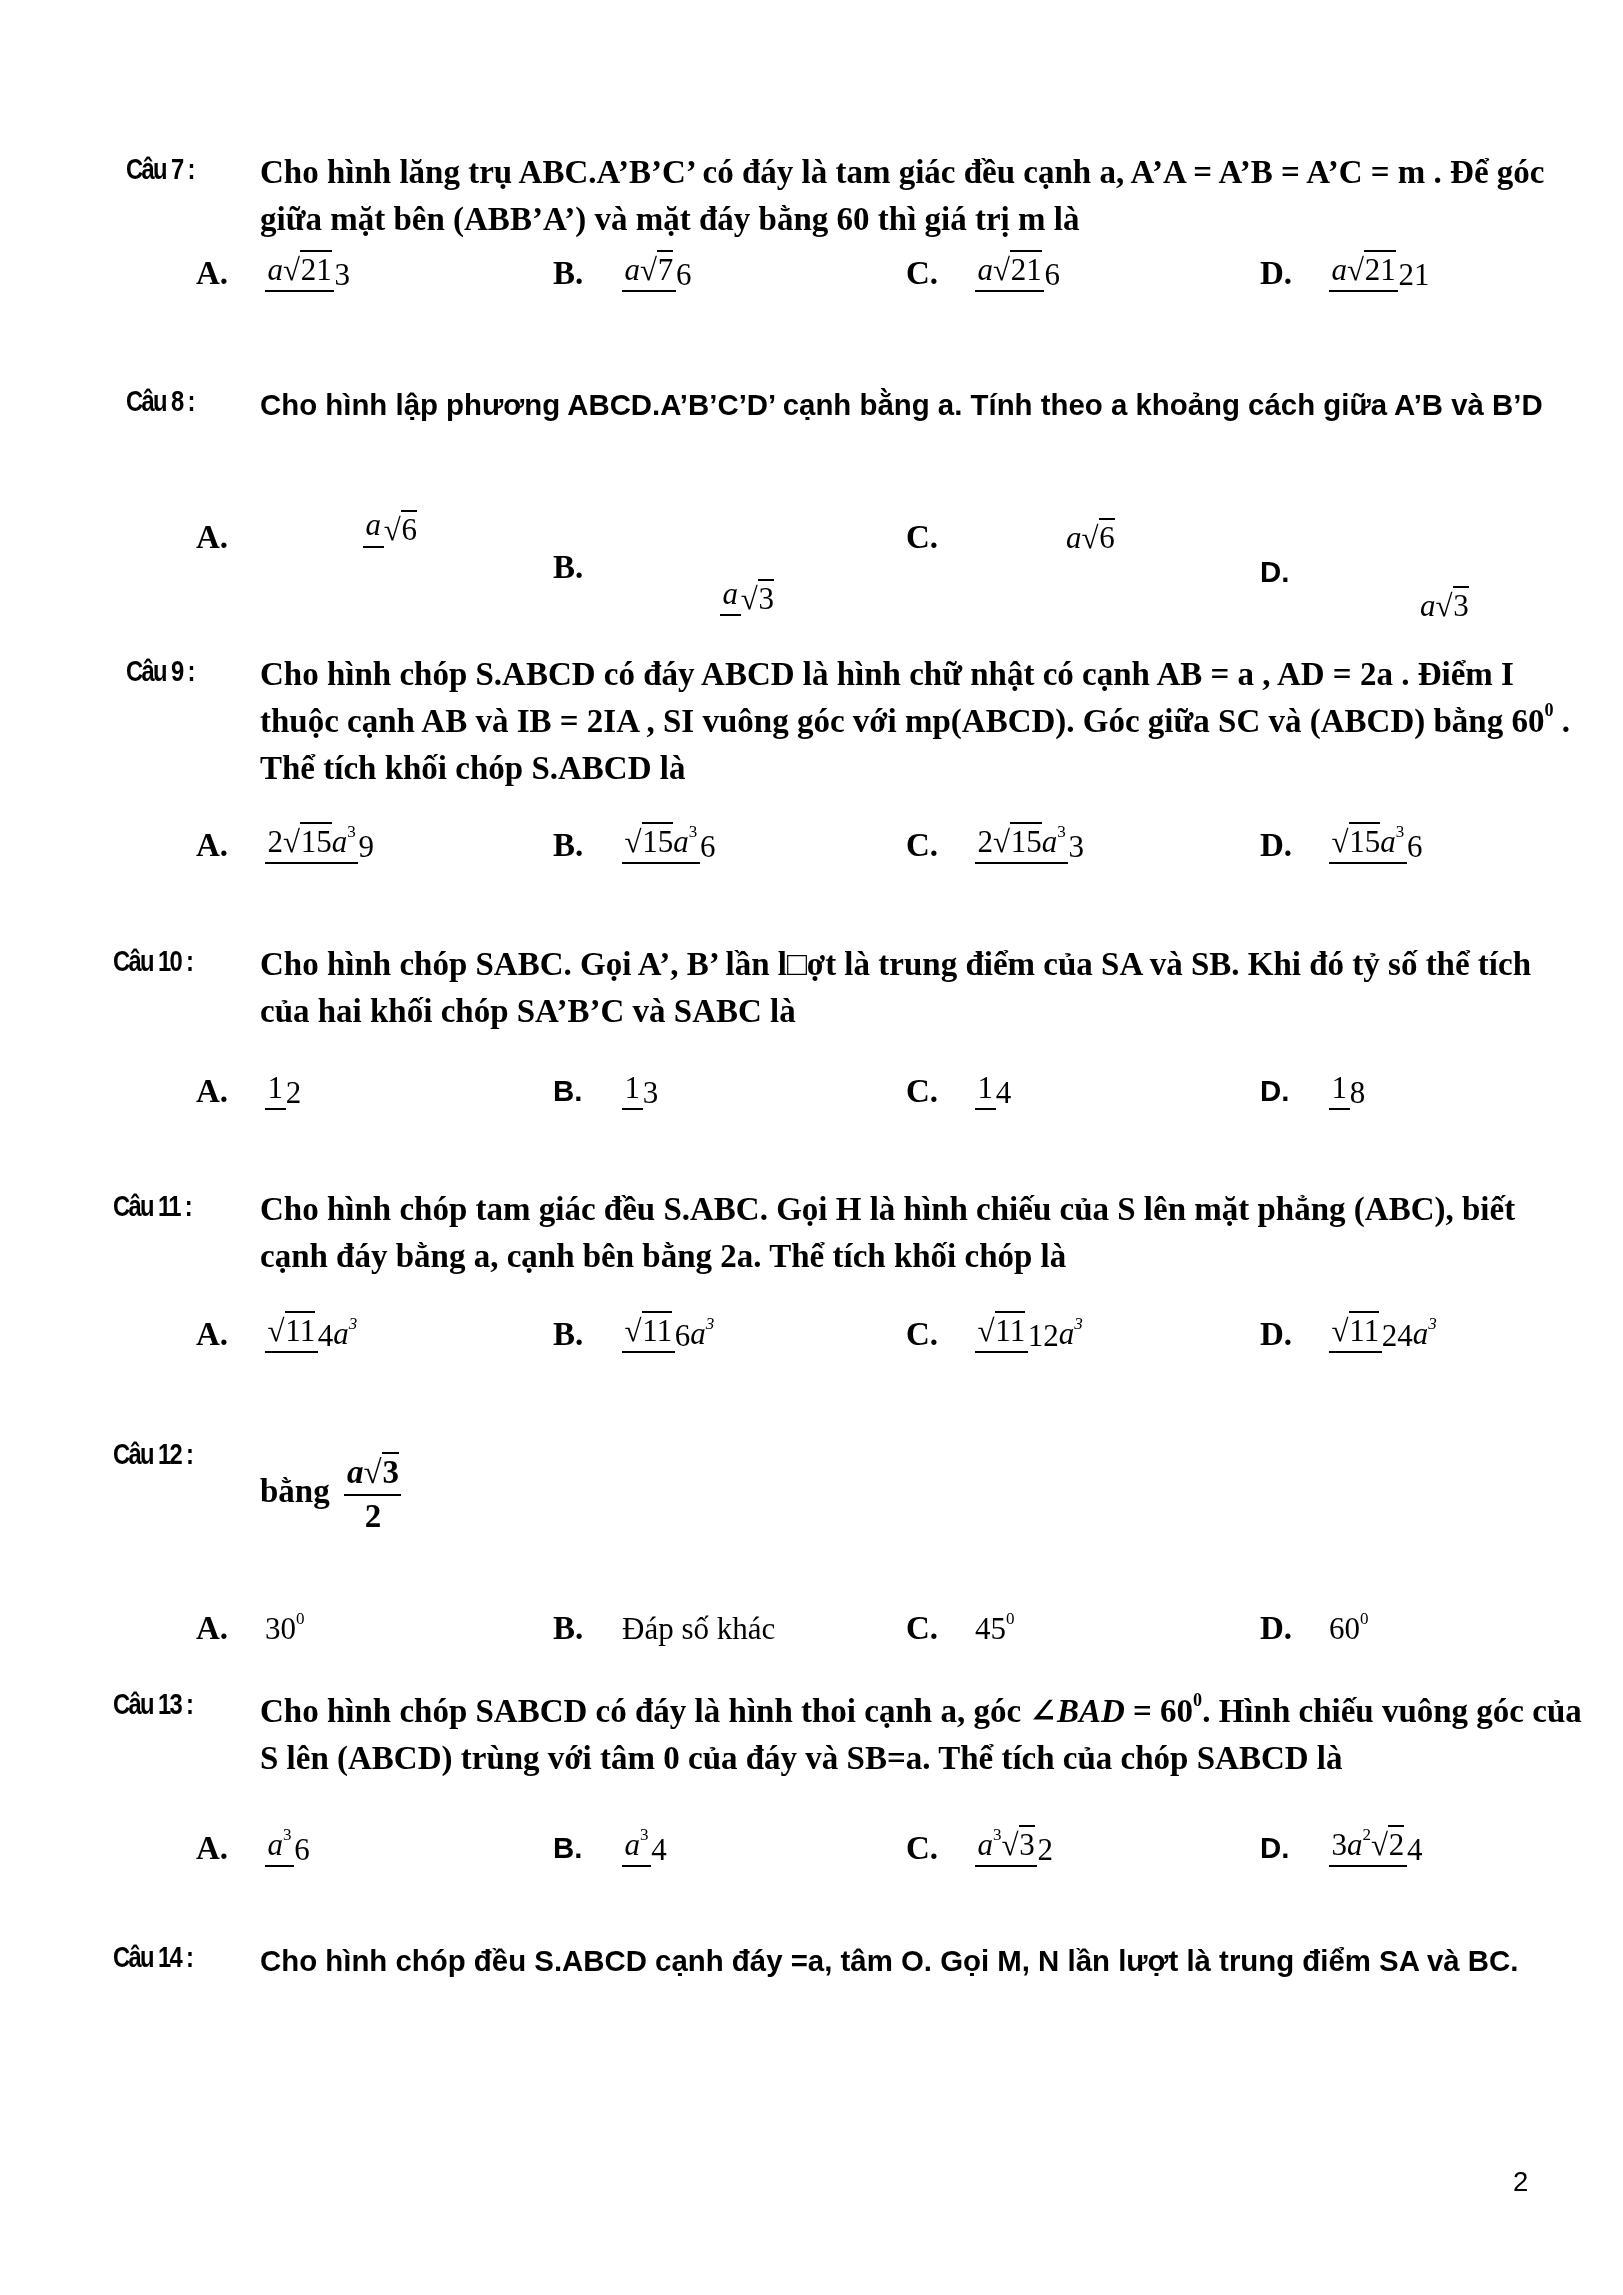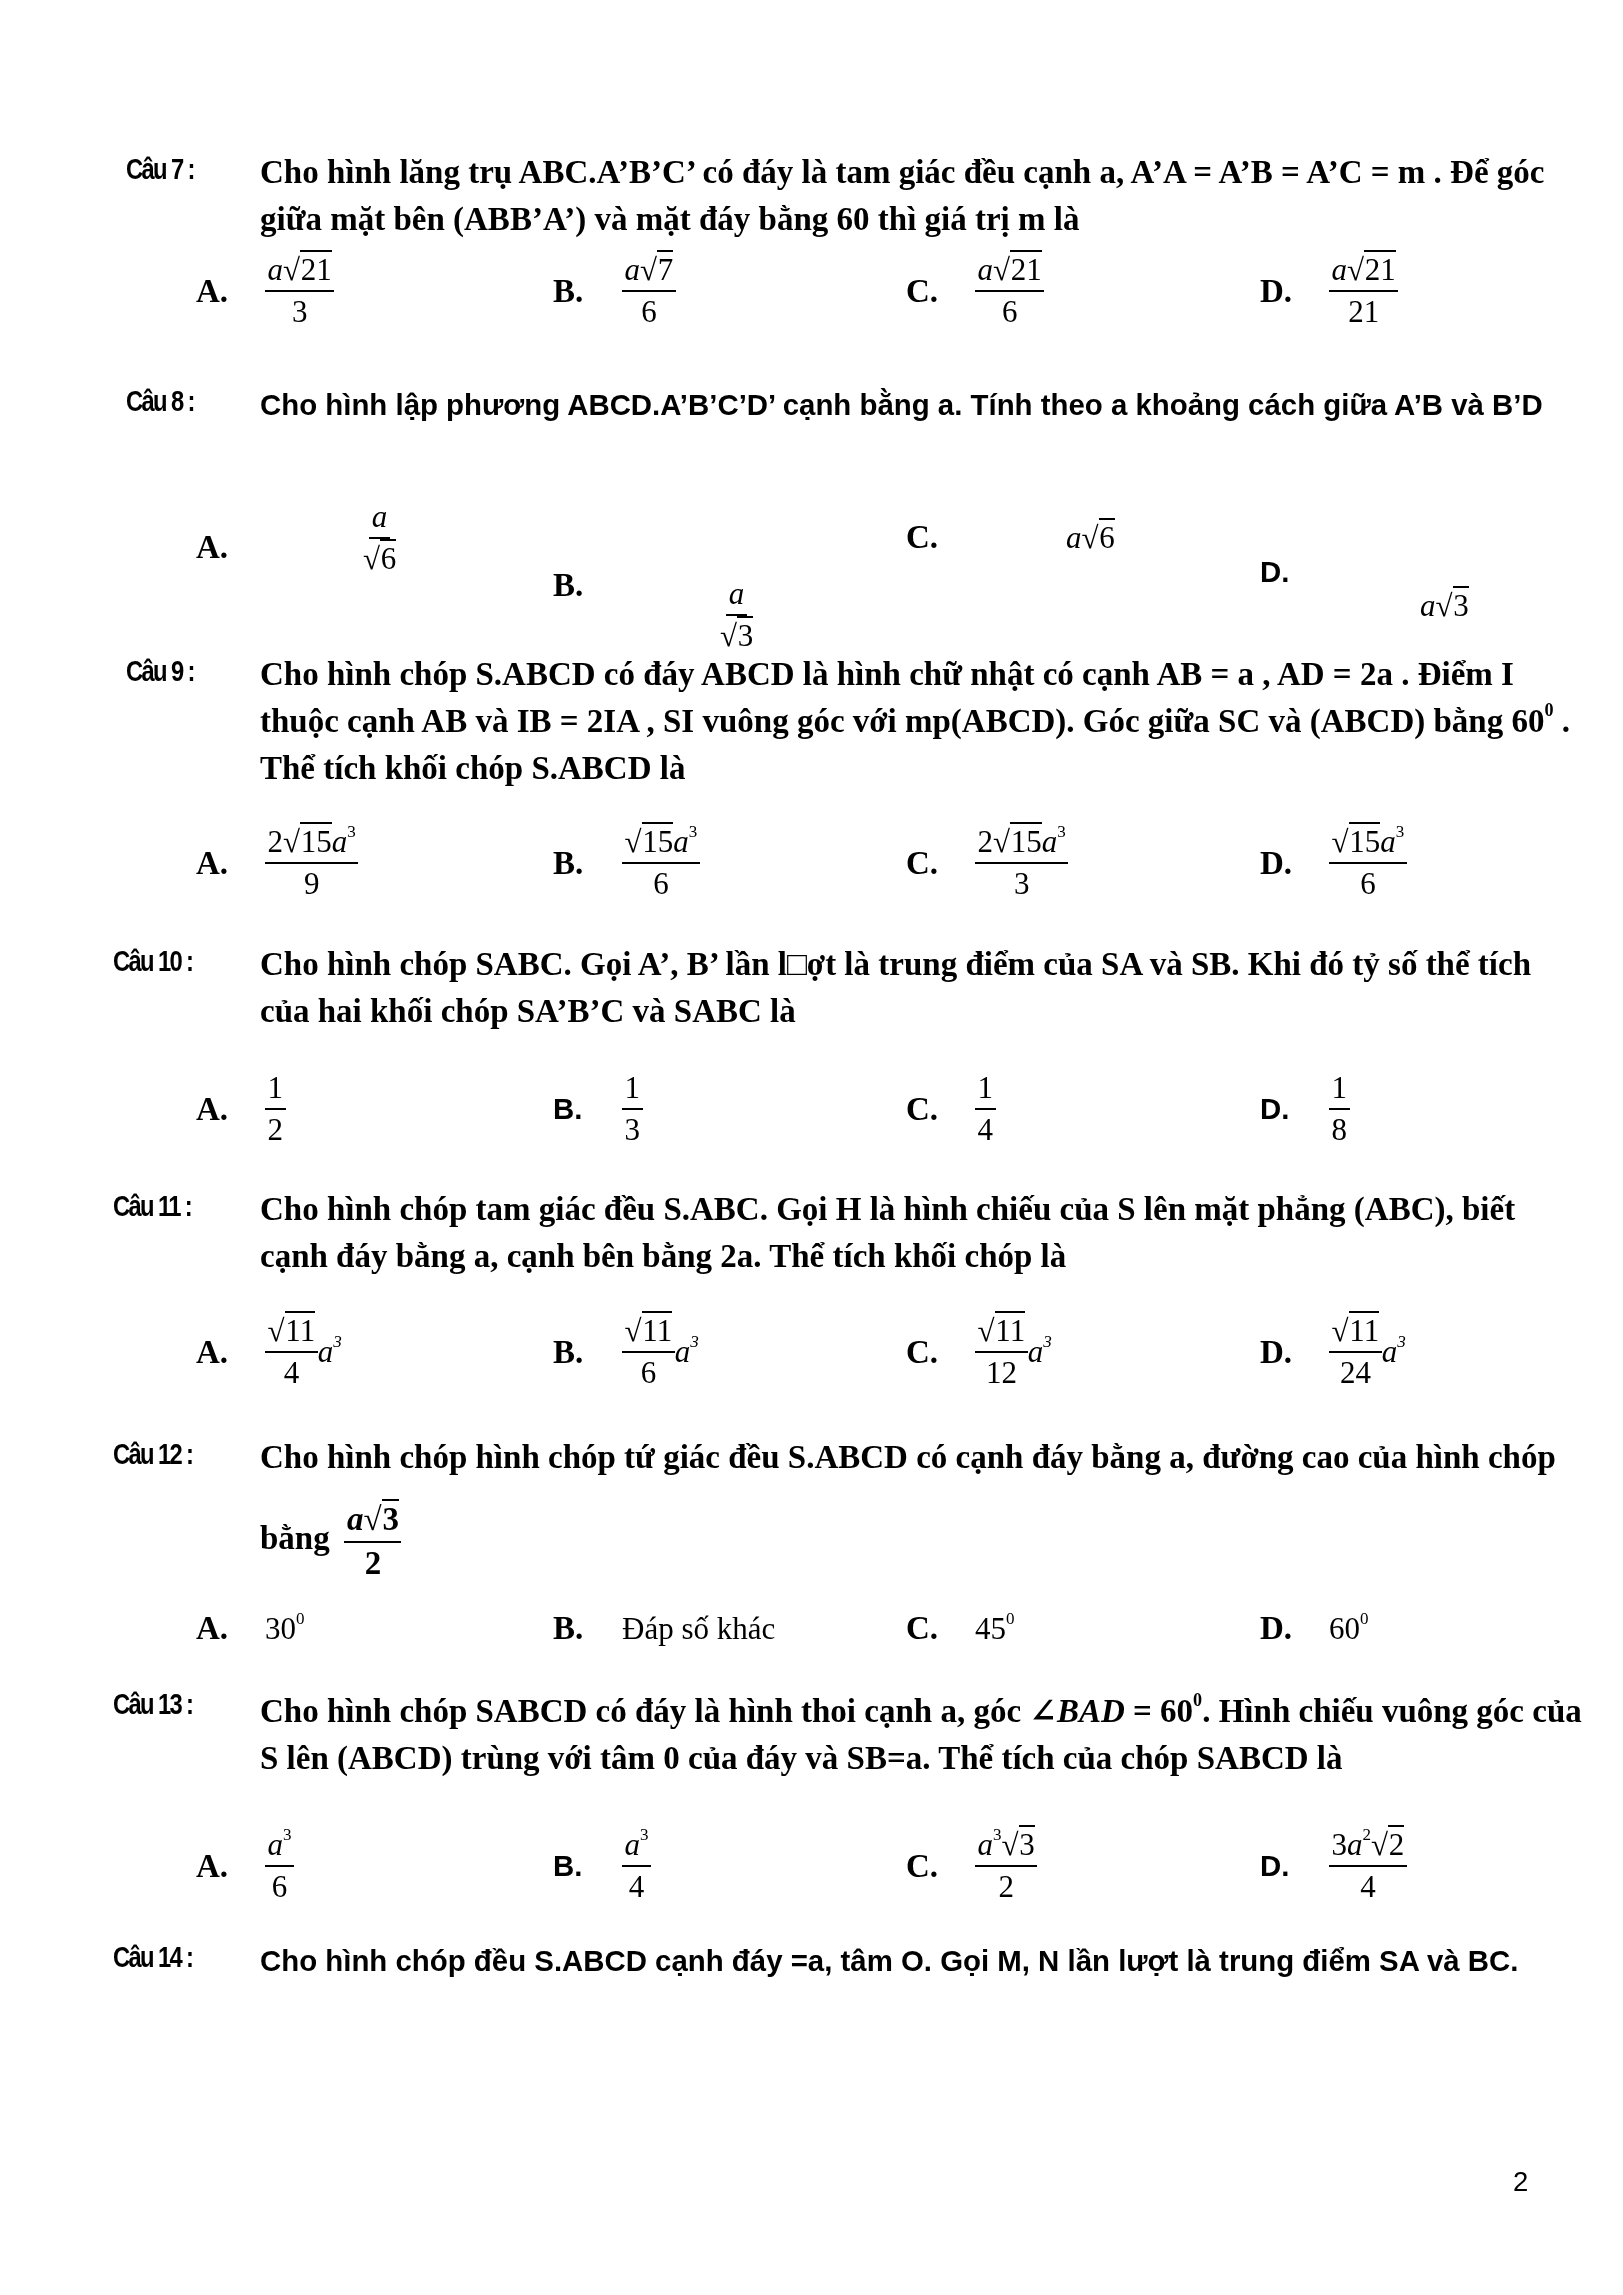--- a/index.html
+++ b/index.html
@@ -6,21 +6,21 @@
   body { width:1623px; height:2295px; position:relative; overflow:hidden; color:#000;
          font-family:"Liberation Serif", "DejaVu Serif", serif; font-size:33px; }
   .q { position:absolute; left:0; width:1623px; }
   .qlabel { position:absolute; left:126px; font-family:"Liberation Sans", sans-serif; font-weight:bold;
             font-size:29px; letter-spacing:-2px; transform:scaleX(0.82); transform-origin:left center; white-space:nowrap; }
   .qtext { position:absolute; left:260px; width:1328px; line-height:47px; white-space:normal;font-weight:bold; }
   .sans { font-family:"Liberation Sans", "DejaVu Sans", sans-serif; font-size:29.4px; }
   .opt { position:absolute; display:flex; align-items:center; }
   .optlabel { font-weight:bold; width:69px; }
   .optlabel.sans { font-size:29.4px; }
-  .frac { display:inline-flex; flex-direction:column; align-items:center; font-size:31px; line-height:1.05; }
+  .frac { display:inline-flex; align-items:center; font-size:31px; line-height:1.05; }
   .frac .num { padding:0 2.6px 3.9px 2.6px; border-bottom:2.6px solid #000; white-space:nowrap; }
   .frac .den { padding-top:3.9px; white-space:nowrap; }
   .it { font-style:italic; }
   .rad { border-top:2px solid #000; padding-left:0.7px; }
   sup { font-size:0.55em; vertical-align:0.9em; line-height:0; }
   .plain { font-size:31px; white-space:nowrap; }
   .inline-frac { display:inline-flex; flex-direction:column; align-items:center; vertical-align:middle; line-height:1.05; margin:0 6.5px; }
   .inline-frac .num { border-bottom:2.6px solid #000; padding:0 2.6px 3.9px 2.6px; }
   .inline-frac .den { padding-top:3.9px; }
   .pagenum { position:absolute; left:1513px; top:2166px; font-family:"Liberation Sans", sans-serif; font-size:27.5px; }
@@ -190,21 +190,20 @@
   <span class="frac">
     <span class="num">√<span class="rad">11</span></span>
     <span class="den">24</span>
   </span>
   <span class="plain it"><span>a</span><sup>3</sup></span>
 </div>
 
 <div class="q" style="top:1434px;">
   <div class="qlabel" style="top:3.9px; left:113px;">Câu 12 :</div>
   <div class="qtext" style="width:1348px;">
-    <div style="white-space:nowrap;">Cho hình chóp hình chóp tứ giác đều S.ABCD có cạnh đáy bằng a, đường cao của hình chóp</div>
     <div style="margin-top:21px;">
       <span>bằng</span>
       <span class="inline-frac">
         <span class="num"><span class="it">a</span>√<span class="rad">3</span></span>
         <span class="den">2</span>
       </span>
     </div>
   </div>
 </div>
 <div class="opt" style="left:196px; top:1610px;">

